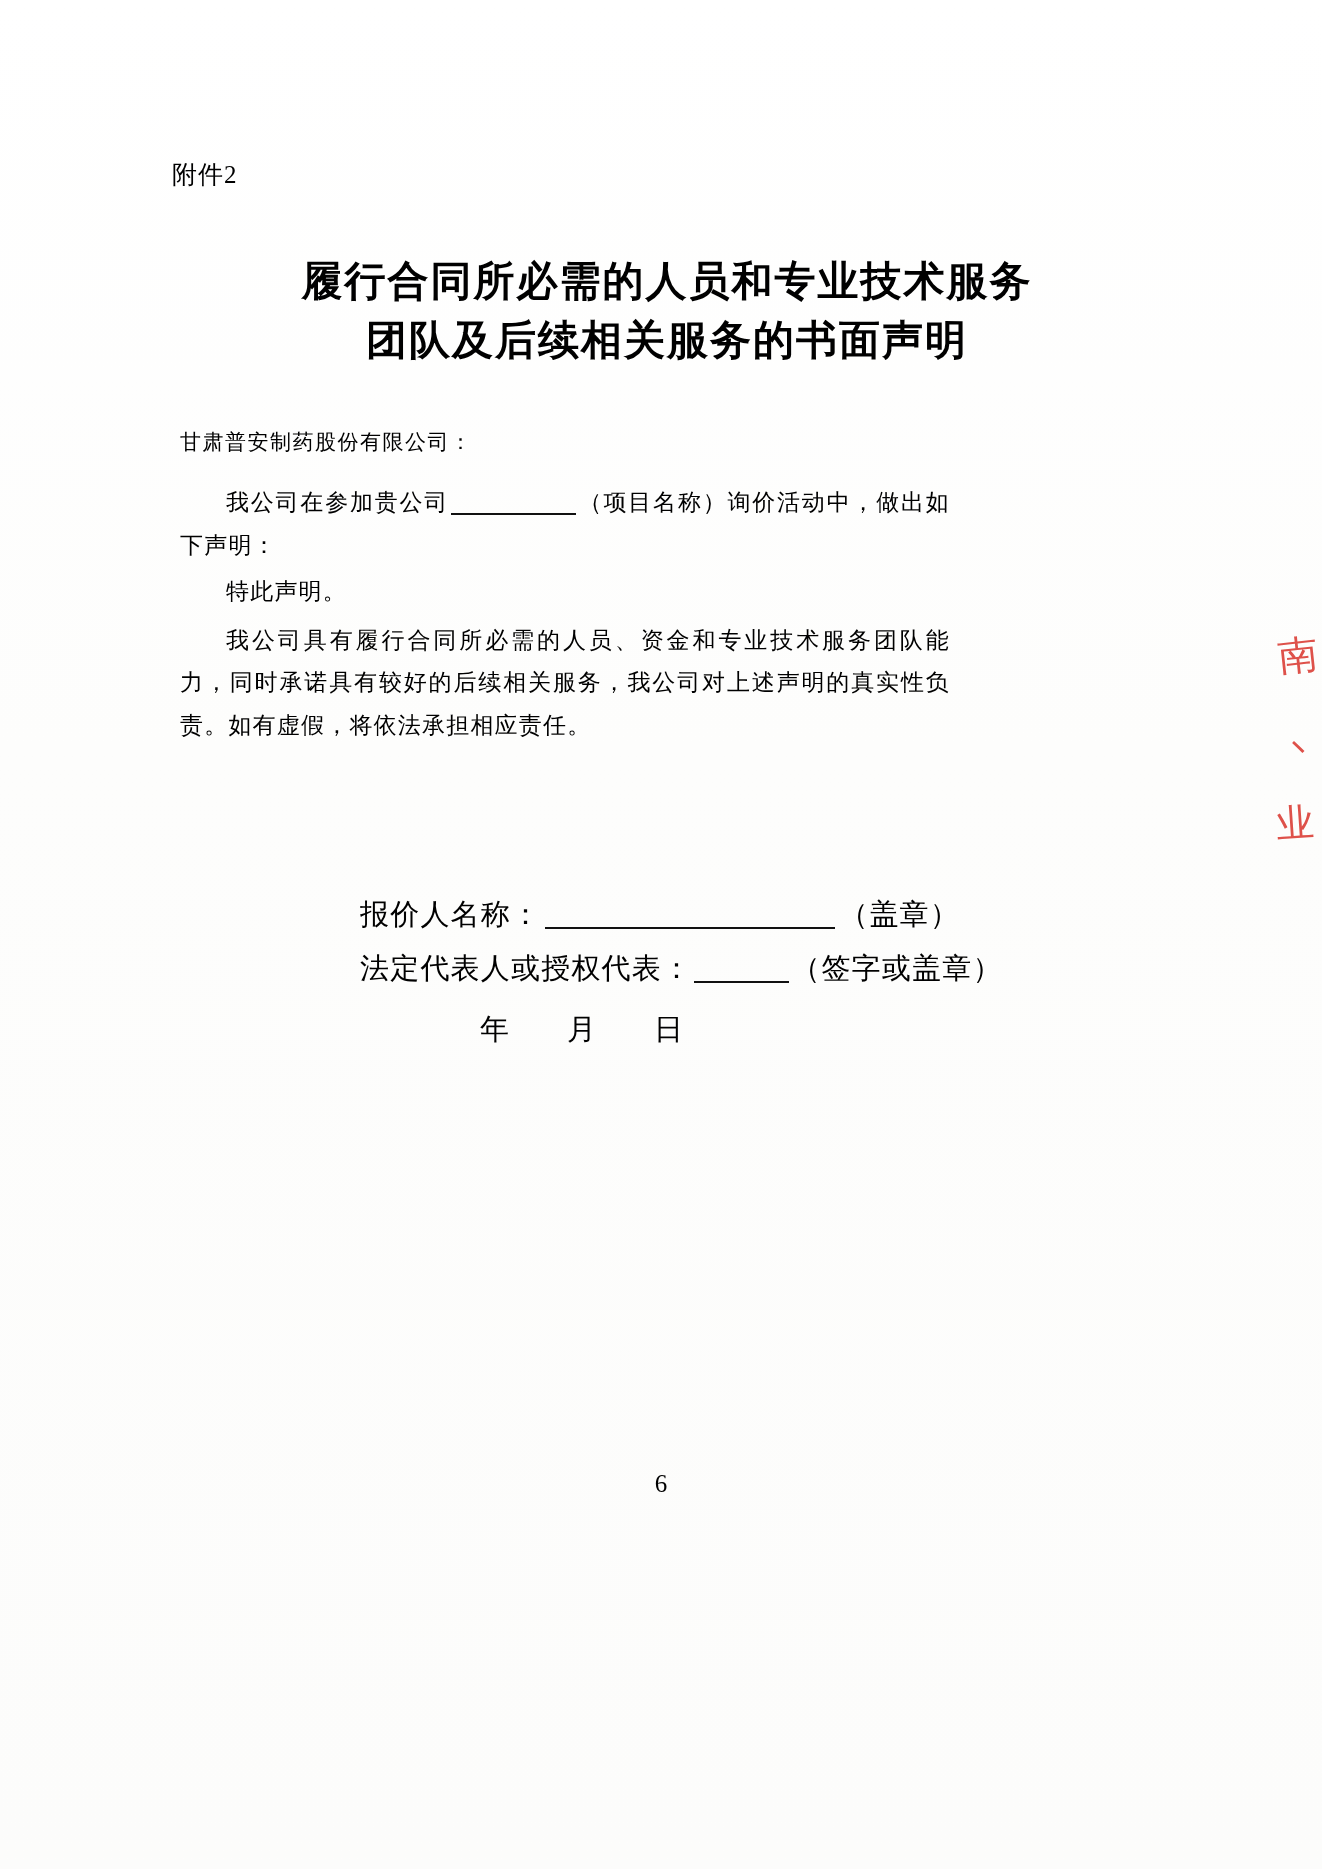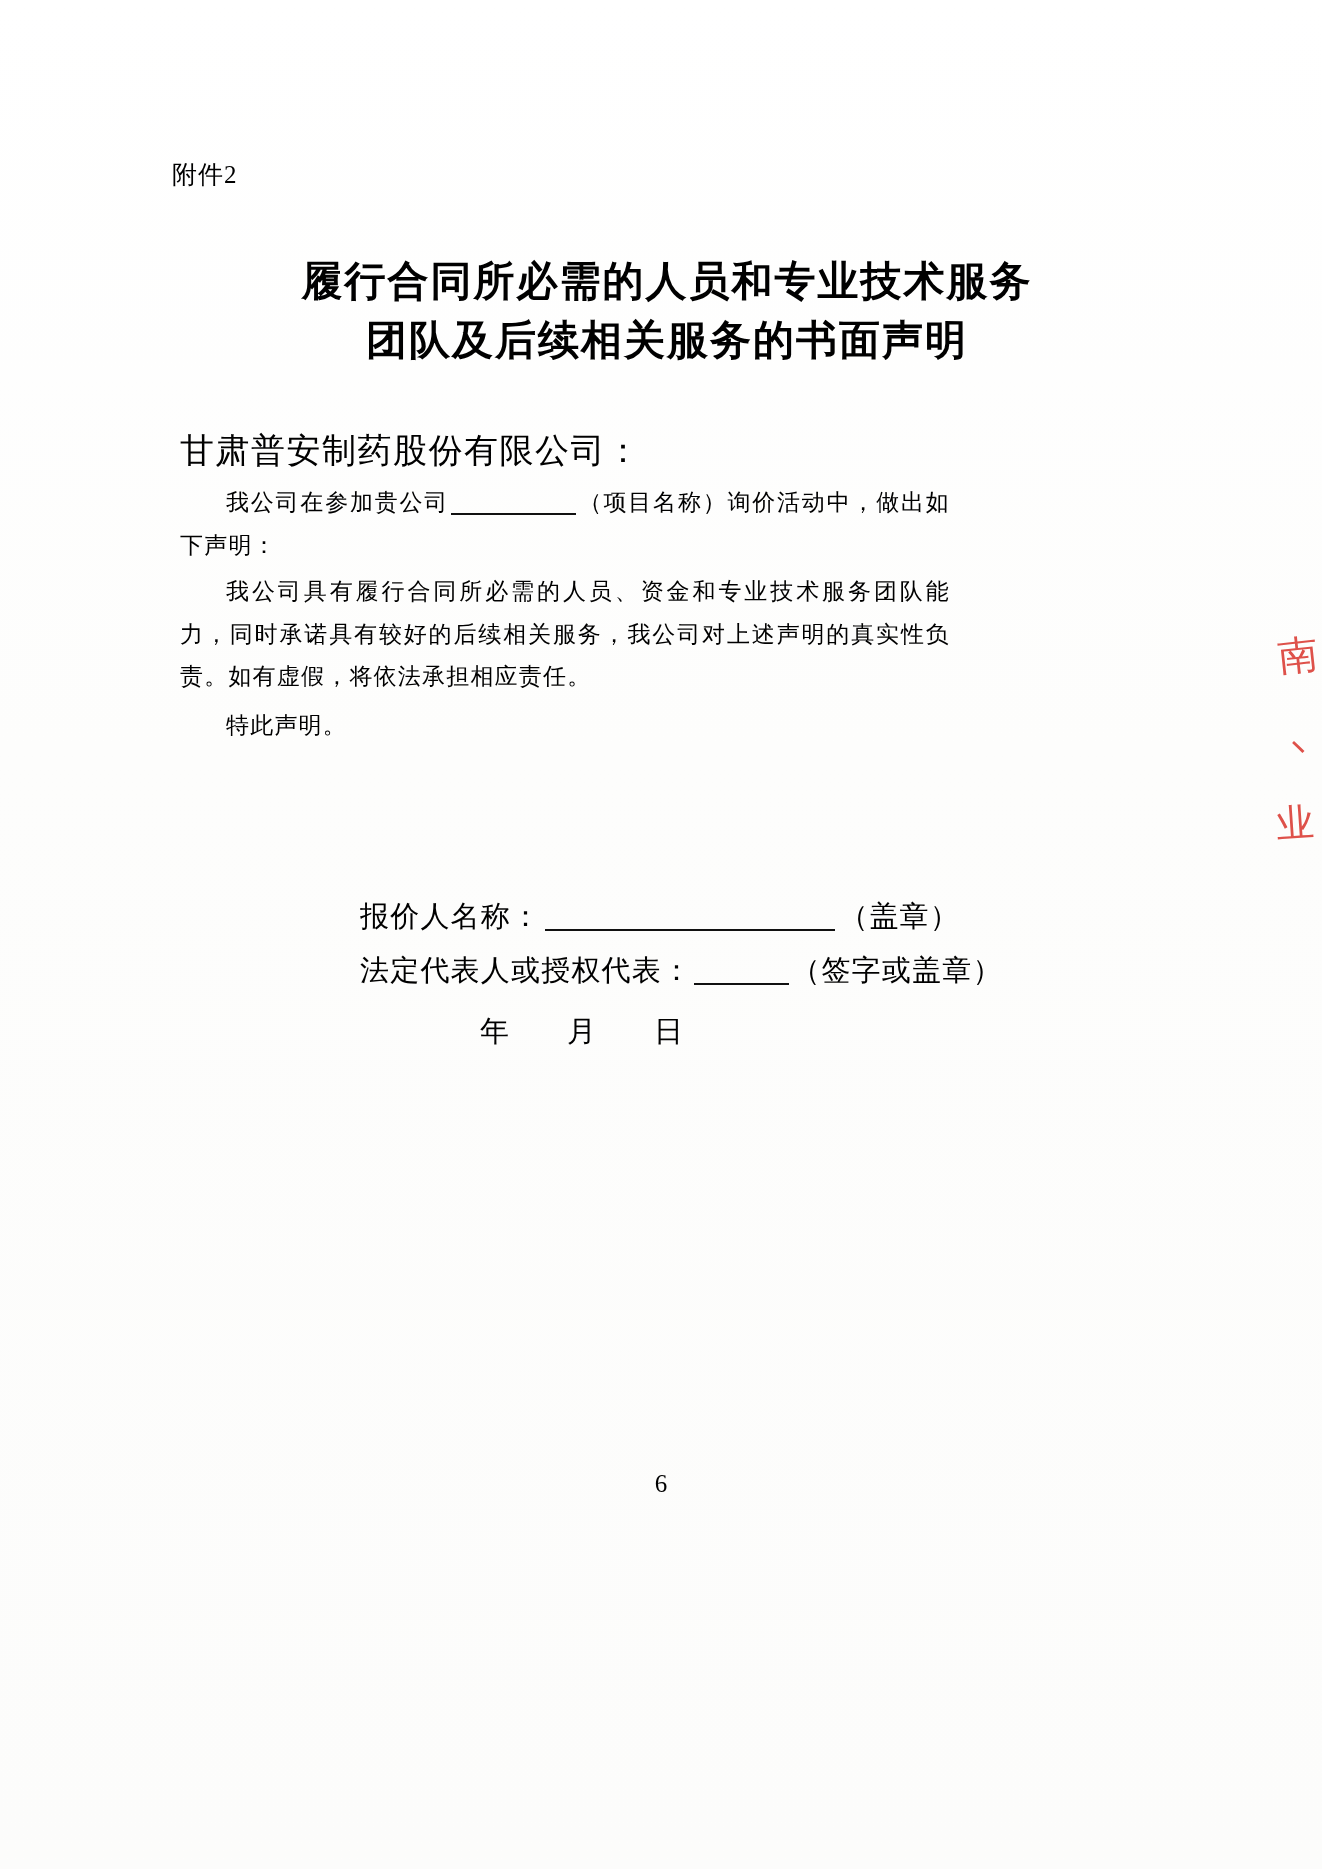--- a/index.html
+++ b/index.html
@@ -53,21 +53,21 @@
     padding-left: 12px;
   }
   .doc-title .line2 {
     display: block;
   }
 
   .addressee {
     position: absolute;
     left: 180px;
     top: 428px;
-    font-size: 34px;
+    font-size: 21px;
     letter-spacing: 1.5px;
   }
 
   .body-block {
     position: absolute;
     left: 180px;
     top: 482px;
     width: 770px;
     font-size: 23px;
     line-height: 1.85;
@@ -92,20 +92,21 @@
   .sign-block {
     position: absolute;
     left: 360px;
     top: 890px;
     font-size: 29px;
     line-height: 1.85;
     letter-spacing: 1.2px;
   }
   .sign-row {
     white-space: nowrap;
+    font-family: Liberation Mono, monospace;
   }
   .blank-long {
     display: inline-block;
     width: 290px;
     border-bottom: 2px solid #111;
     vertical-align: -5px;
     margin: 0 4px;
   }
   .blank-short {
     display: inline-block;
@@ -178,23 +179,23 @@
   <div class="doc-title">
     <span class="line1">履行合同所必需的人员和专业技术服务</span>
     <span class="line2">团队及后续相关服务的书面声明</span>
   </div>
 
   <div class="addressee">甘肃普安制药股份有限公司：</div>
 
   <div class="body-block">
     <p class="para p-tight"><span>我公司在参加贵公司</span><span class="blank-inline"></span><span>（项目名称）询价活动中，做出如下声明：</span></p>
 
+    <p class="para">特此声明。</p>
+
     <p class="para">我公司具有履行合同所必需的人员、资金和专业技术服务团队能力，同时承诺具有较好的后续相关服务，我公司对上述声明的真实性负责。如有虚假，将依法承担相应责任。</p>
-
-    <p class="para">特此声明。</p>
   </div>
 
   <div class="sign-block">
     <div class="sign-row"><span>报价人名称：</span><span class="blank-long"></span><span>（盖章）</span></div>
 
     <div class="sign-row"><span>法定代表人或授权代表：</span><span class="blank-short"></span><span>（签字或盖章）</span></div>
 
     <div class="sign-row date-row"><span>年</span><span class="gap"></span><span>月</span><span class="gap"></span><span>日</span></div>
   </div>
 

